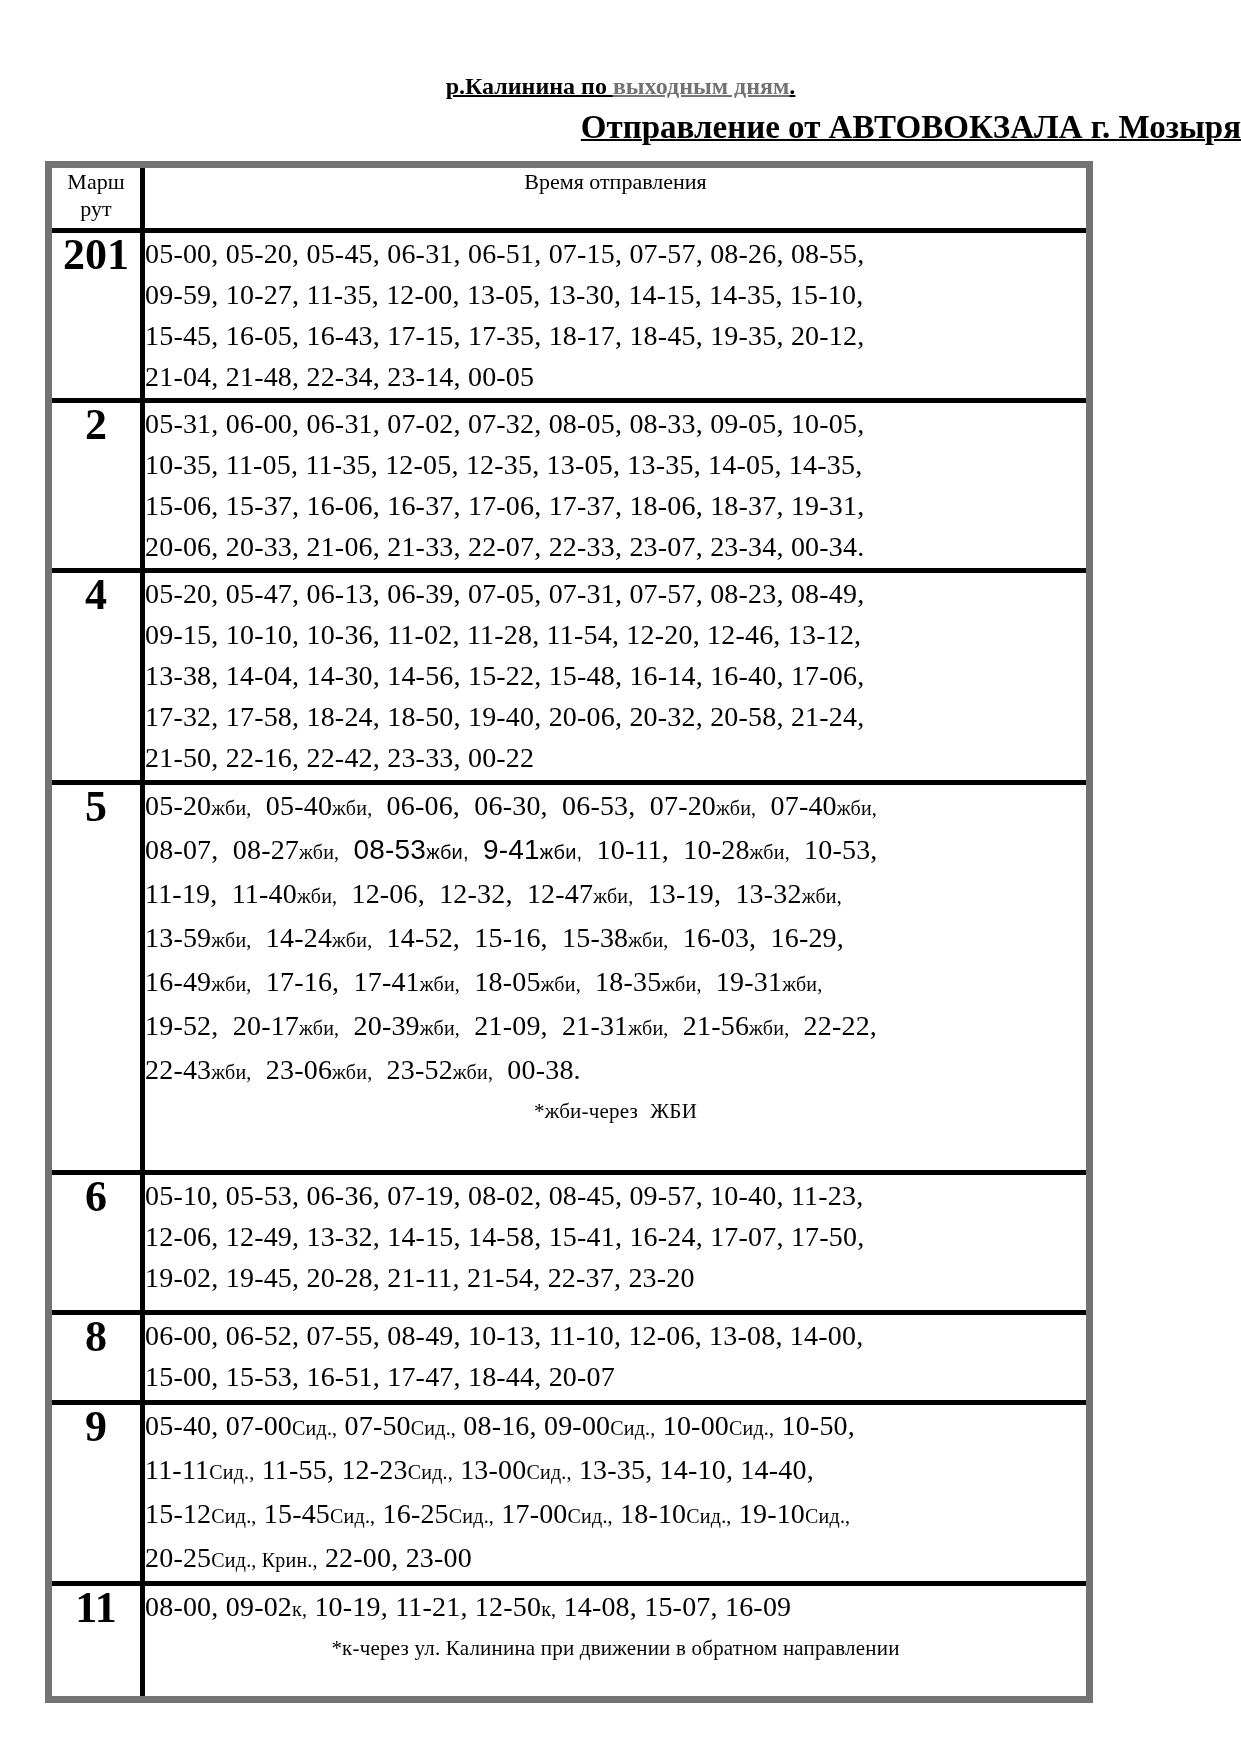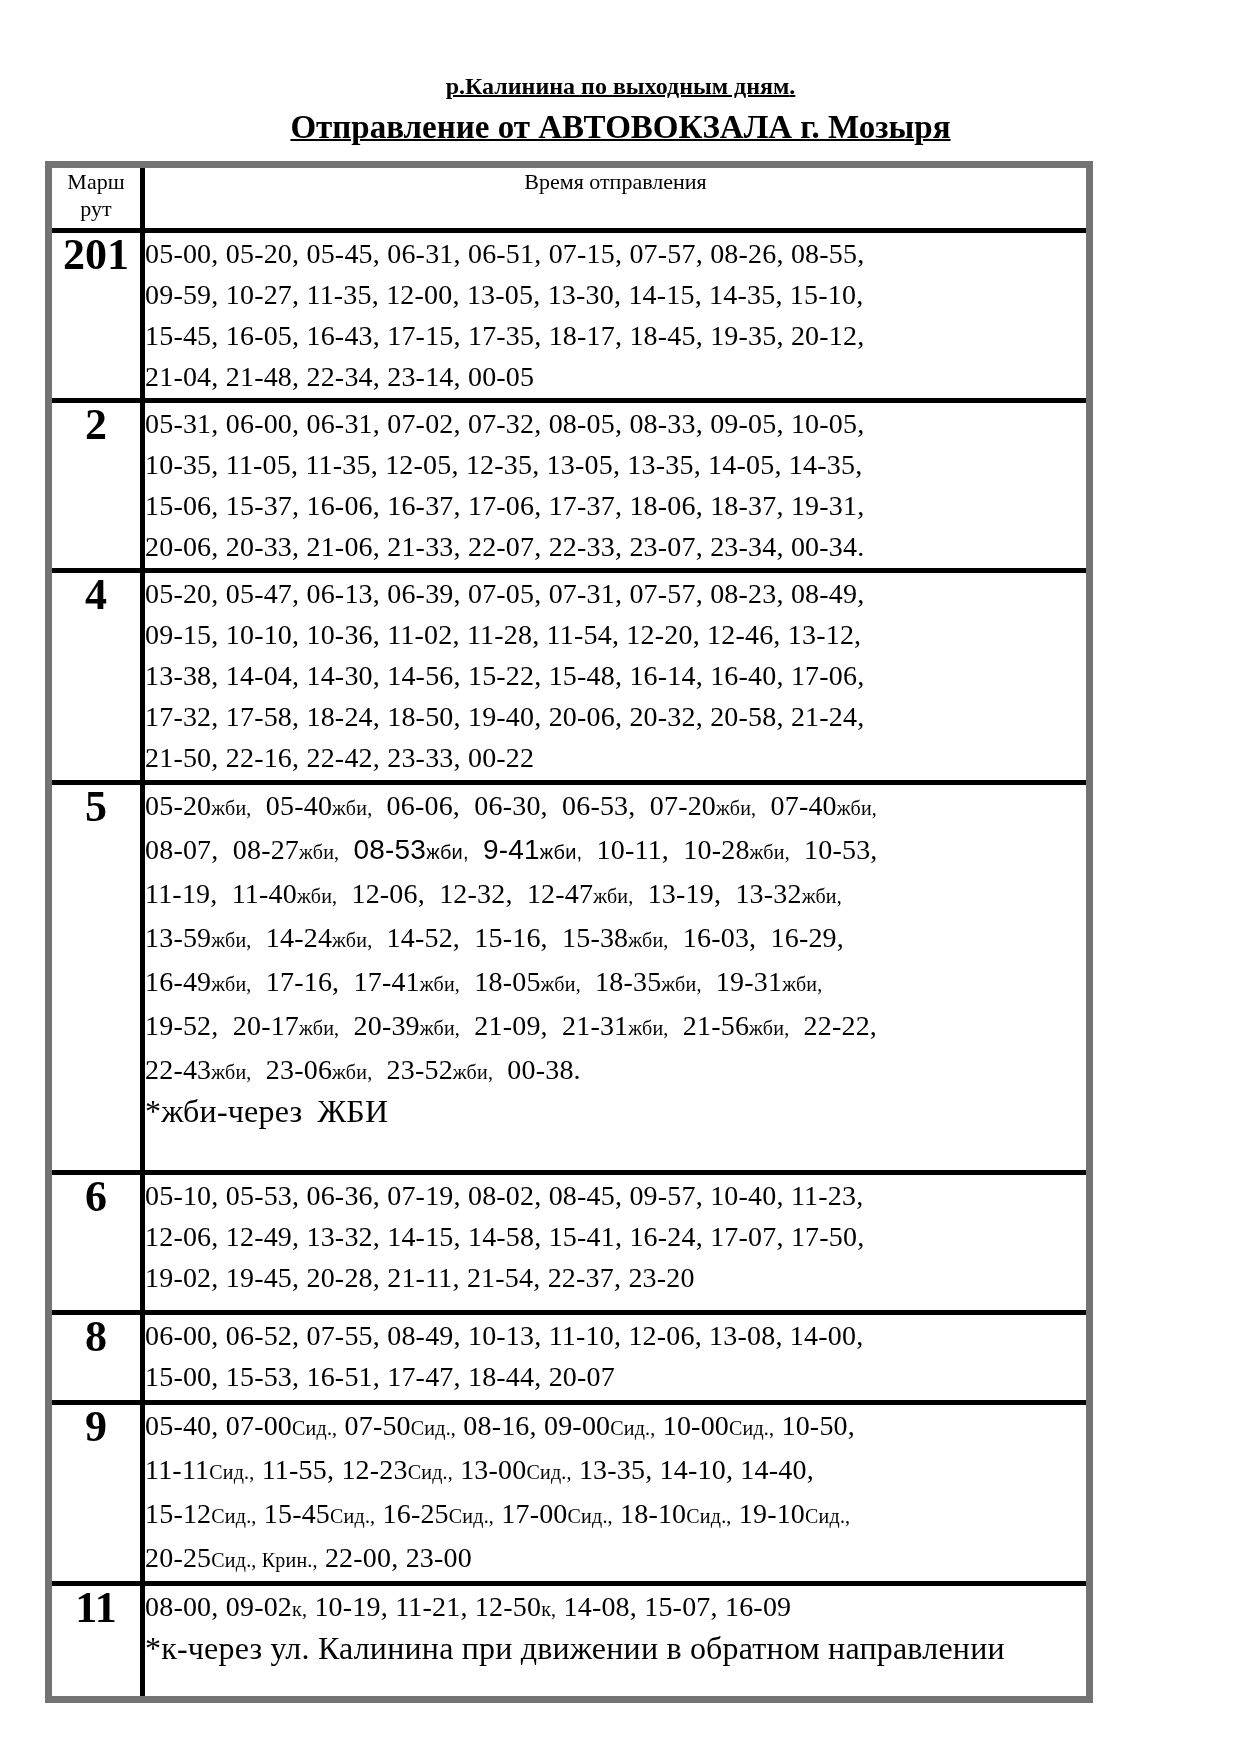--- a/index.html
+++ b/index.html
@@ -30,21 +30,21 @@
     text-decoration: underline;
     text-decoration-thickness: 2px;
   }
   .hl {
     color: #ee0000;
     text-decoration: underline;
     text-decoration-thickness: 2px;
   }
   .doc-subtitle {
     margin-top: 5px;
-    text-align: center;
+    text-align: right;
     font-weight: bold;
     font-size: 33px;
     line-height: 40px;
   }
   .doc-subtitle span {
     text-decoration: underline;
     text-decoration-thickness: 2px;
   }
   table.sched {
     border-collapse: collapse;
@@ -80,44 +80,45 @@
     padding: 3px 8px 3px 10px;
     letter-spacing: 0.2px;
   }
   td.times-cell .sub {
     font-size: 20px;
   }
   td.times-cell .tok.sans {
     font-family: "Liberation Sans", sans-serif;
   }
   .note {
-    font-size: 32px;
+    font-size: 21px;
     line-height: 32px;
     margin-top: 2px;
+    text-align: center;
   }
   
   tr.r0 { height: 170px; }
   tr.r1 { height: 170px; }
   tr.r2 { height: 212px; }
   tr.r3 { height: 390px; }
   tr.r4 { height: 140px; }
   tr.r5 { height: 90px;  }
   tr.r6 { height: 170px; }
   tr.r7 { height: 116px; margin-top: 35px; }
   
   tr.r3 td.times-cell { word-spacing: 7px; }
 </style>
 </head>
 <body>
 
 <div class="page">
 
   <div class="doc-title">
     <br>
-    <span class="u">р.Калинина по </span><span class="hl" style="color: #000000;">выходным дням</span><span class="u">.</span>
+    <span class="u">р.Калинина по </span><span class="hl" style="color: #737373;">выходным дням</span><span class="u">.</span>
   </div>
 
   <div class="doc-subtitle">
     <span>Отправление от АВТОВОКЗАЛА г. Мозыря</span>
   </div>
 
   <table class="sched">
     <thead>
       <tr>
         <th class="col-route">

